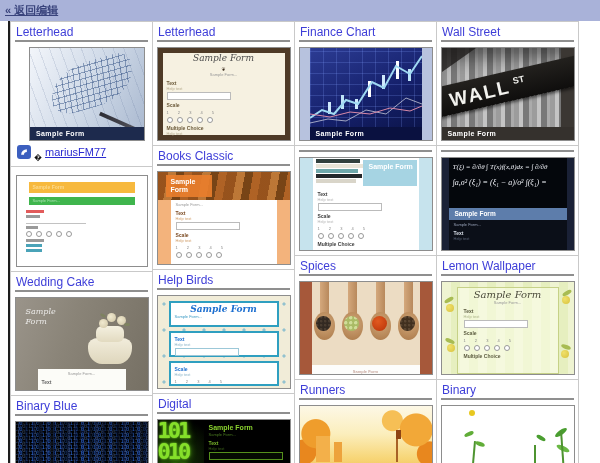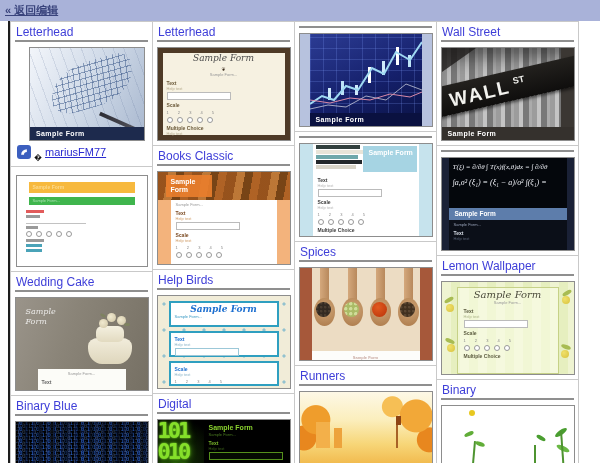--- a/index.html
+++ b/index.html
@@ -343,20 +343,21 @@
 
         </div>
       </div>
     </div>
 
   </div>
 
   <div class="col">
 
     <div class="cell">
+      <a class="title">Finance Chart</a>
       <div class="rule"></div>
       <div class="thumb t-finance">
         <div class="fin-chart">
           <div class="fin-grid"></div>
         </div>
         <svg class="fin-svg" viewBox="0 0 112 79">
           <rect x="18" y="54" width="3" height="12" fill="#cfe9fb"></rect>
           <rect x="31" y="47" width="3" height="14" fill="#bee3f7"></rect>
           <rect x="45" y="51" width="3" height="10" fill="#cfe9fb"></rect>
           <rect x="58" y="33" width="3" height="16" fill="#ffffff"></rect>

